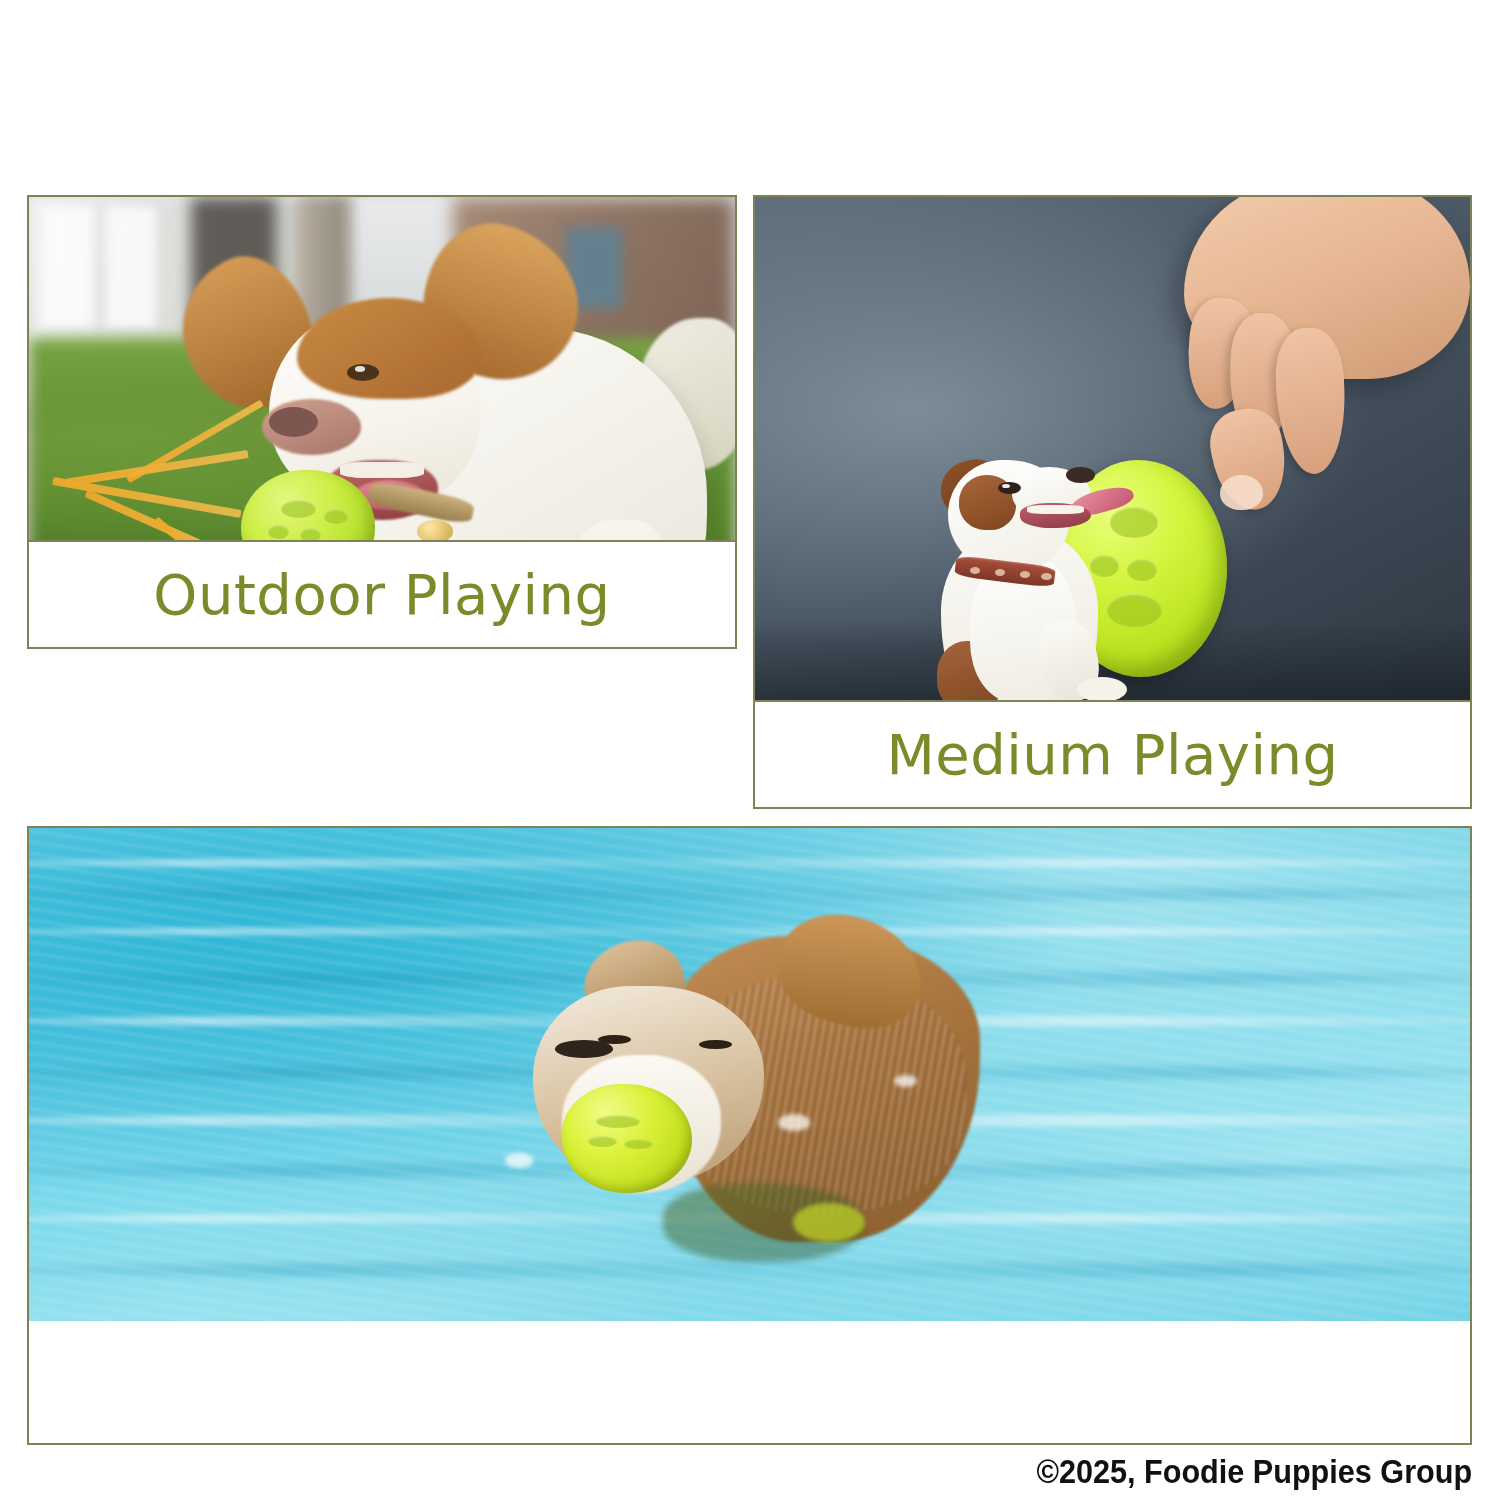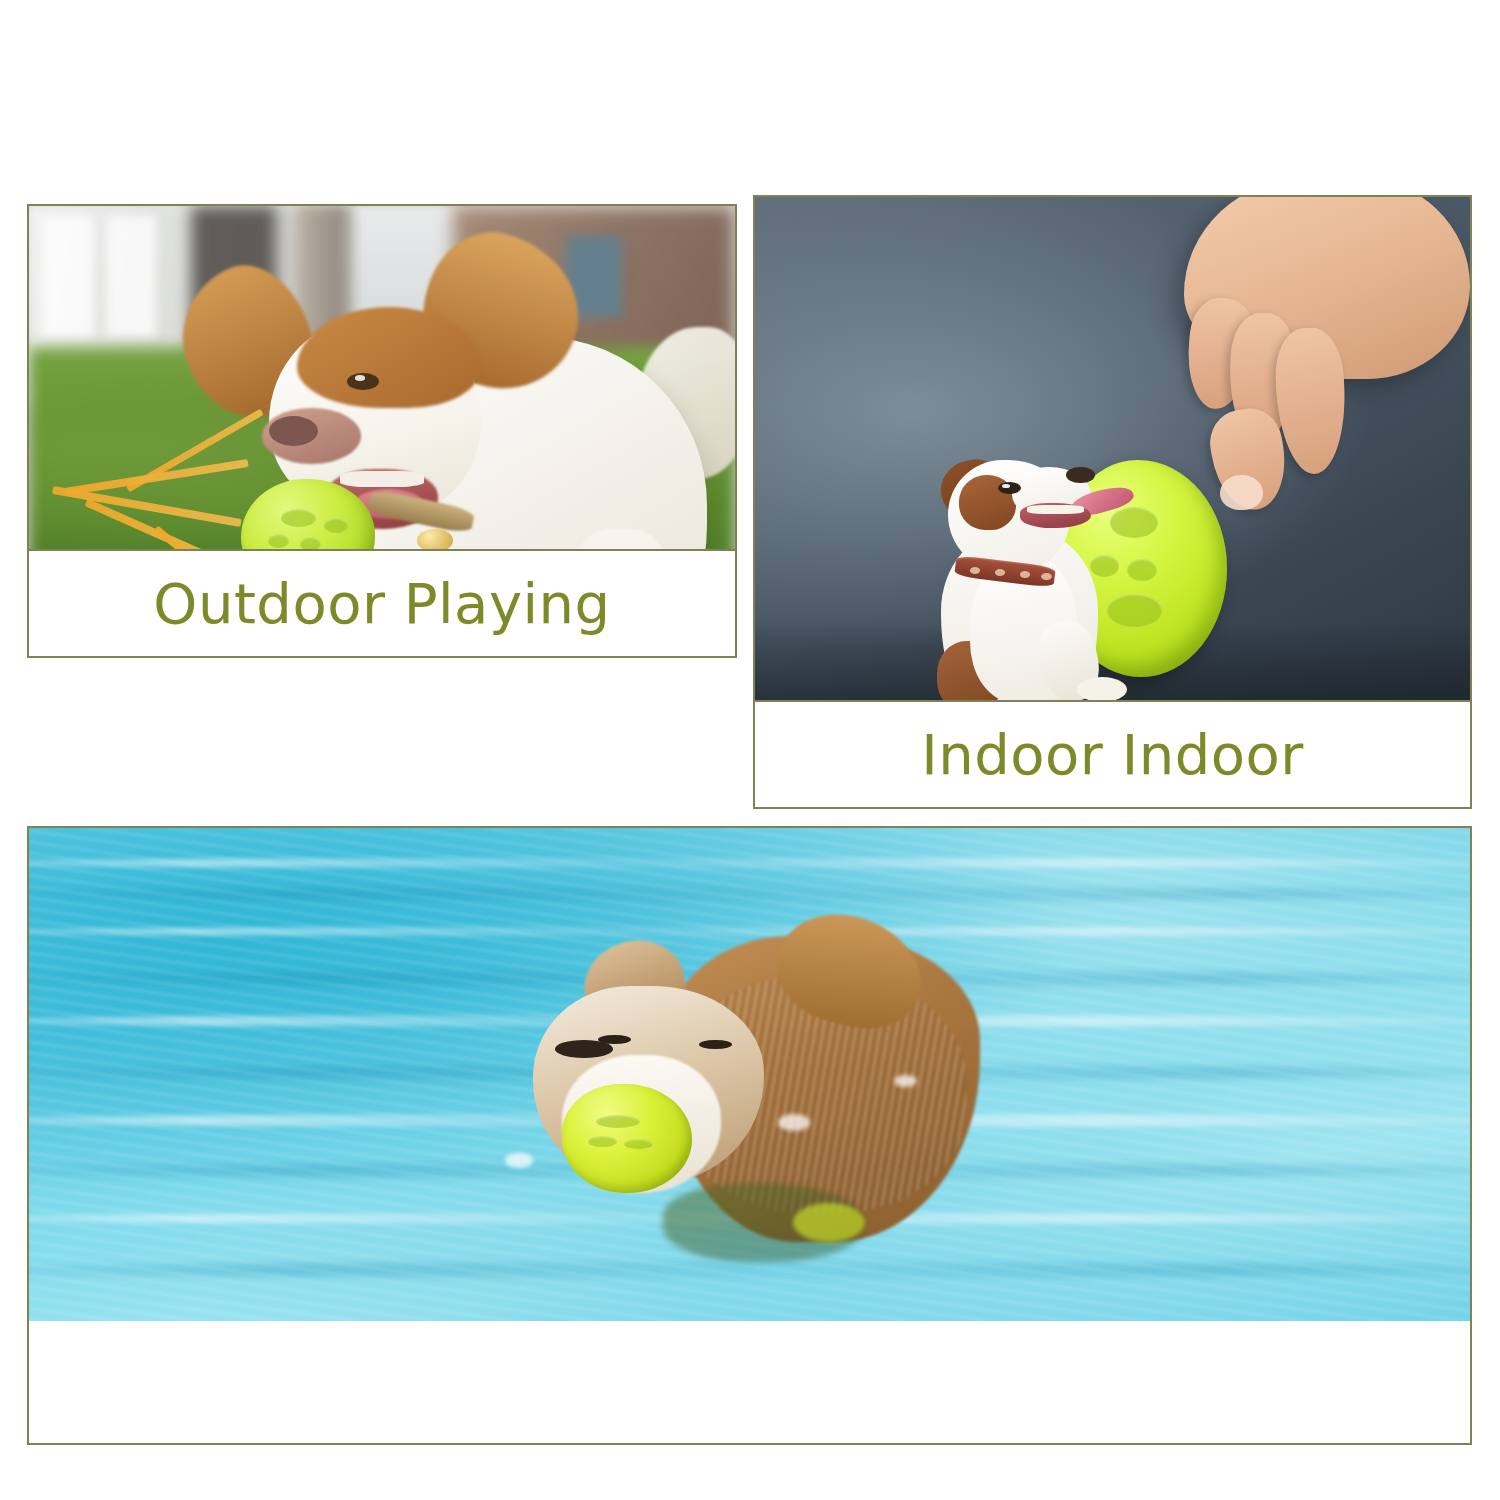--- a/index.html
+++ b/index.html
@@ -42,21 +42,21 @@
   .subtitle .s-green{color:#a2bd1c;font-weight:bold;}
 
   
   .panel{
     position:absolute;
     background:#ffffff;
     border:2px solid #7f8255;
     box-sizing:border-box;
     overflow:hidden;
   }
-  .panel-outdoor{left:27px;top:204px;width:710px;height:454px;}
+  .panel-outdoor{left:27px;top:195px;width:710px;height:454px;}
   .panel-indoor {left:753px;top:195px;width:719px;height:614px;}
   .panel-water  {left:27px;top:826px;width:1445px;height:619px;}
 
   .photo{position:absolute;left:0;top:0;right:0;overflow:hidden;}
   .panel-outdoor .photo,.panel-indoor .photo{height:505px;}
   .panel-water   .photo{height:493px;}
 
   .caption{
     position:absolute;left:0;right:0;bottom:0;
     background:#ffffff;
@@ -402,21 +402,21 @@
         <div class="id-nose"></div>
         <div class="id-eye"></div>
         <div class="id-eye-hl"></div>
         <div class="id-collar"></div>
         <div class="stud" style="left:30%;top:73.2%"></div>
         <div class="stud" style="left:33.5%;top:73.6%"></div>
         <div class="stud" style="left:37%;top:74%"></div>
         <div class="stud" style="left:40%;top:74.4%"></div>
       </div>
     </div>
-    <div class="caption">Indoor Indoor</div>
+    <div class="caption">Medium Playing</div>
   </div>
 
   <div class="panel panel-water">
     <div class="photo">
       <div class="sc-water">
         <div class="ripple" style="top:6%;height:2.2%"></div>
         <div class="ripple-d" style="top:12%;height:2.8%"></div>
         <div class="ripple" style="top:20%;height:2.0%"></div>
         <div class="ripple-d" style="top:29%;height:3.0%"></div>
         <div class="ripple" style="top:38%;height:2.4%"></div>
@@ -443,14 +443,17 @@
           <div class="paw" style="left:20%;top:48%;width:22%;height:10%"></div>
           <div class="paw" style="left:48%;top:50%;width:22%;height:10%"></div>
         </div>
         <div class="wd-splash" style="left:52%;top:58%;width:2.2%;height:3.4%"></div>
         <div class="wd-splash" style="left:60%;top:50%;width:1.6%;height:2.6%"></div>
         <div class="wd-splash" style="left:33%;top:66%;width:2.0%;height:3.0%"></div>
       </div>
     </div>
   </div>
 
+  <div class="footer">
+    <div class="copyright">©2025, Foodie Puppies Group</div>
+  </div>
 
 </div>
 
 </body></html>

